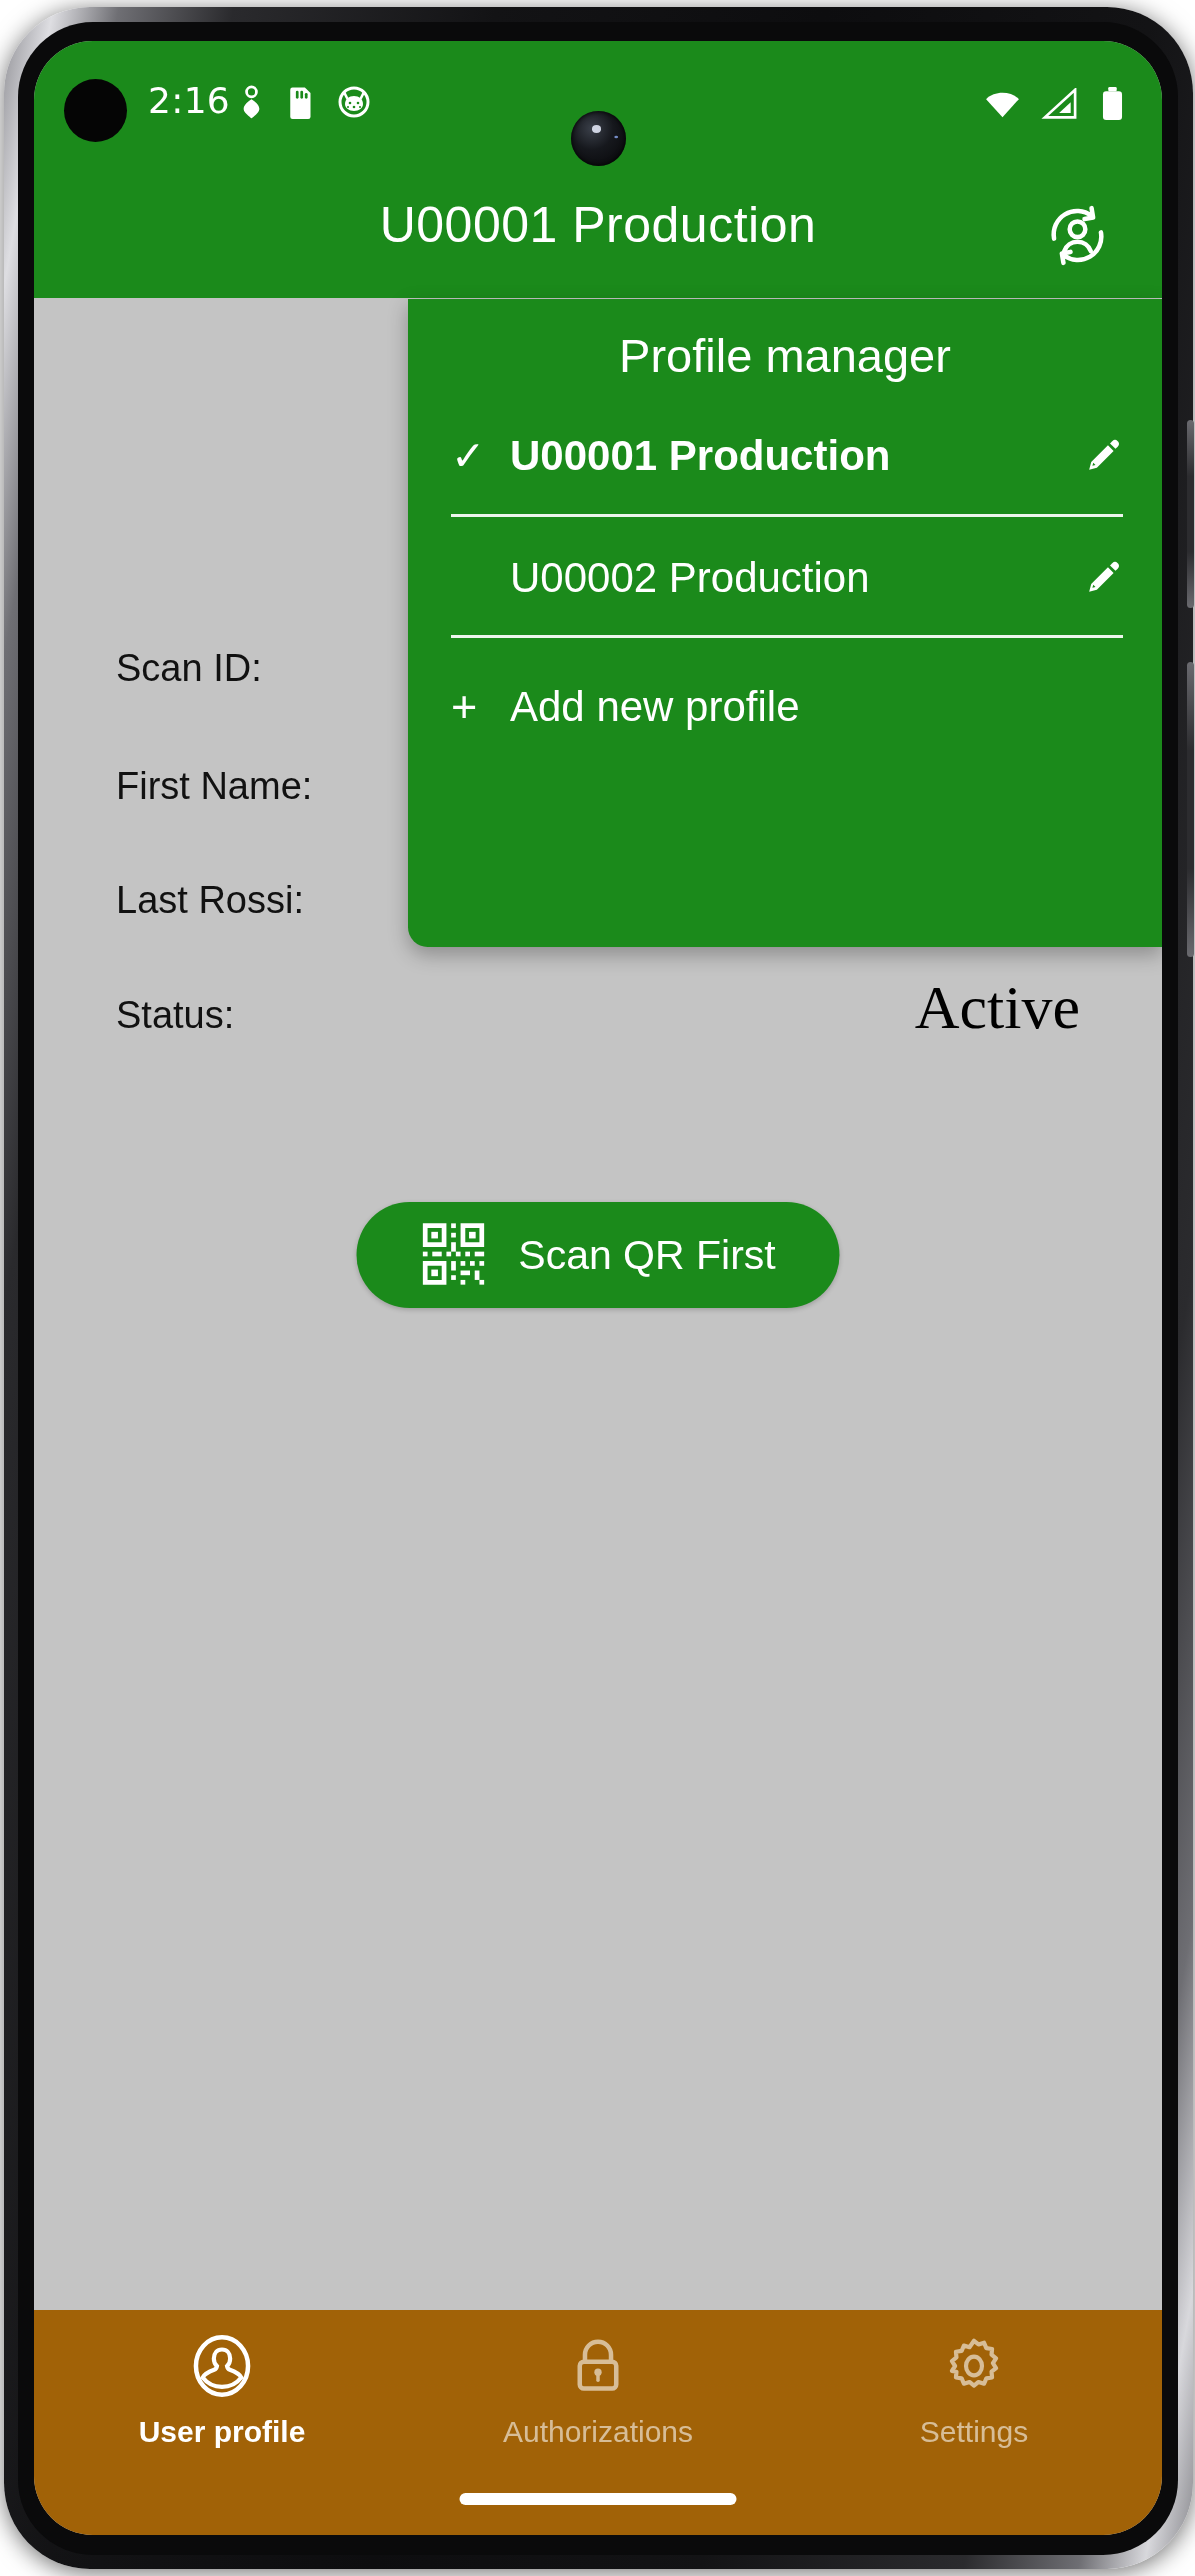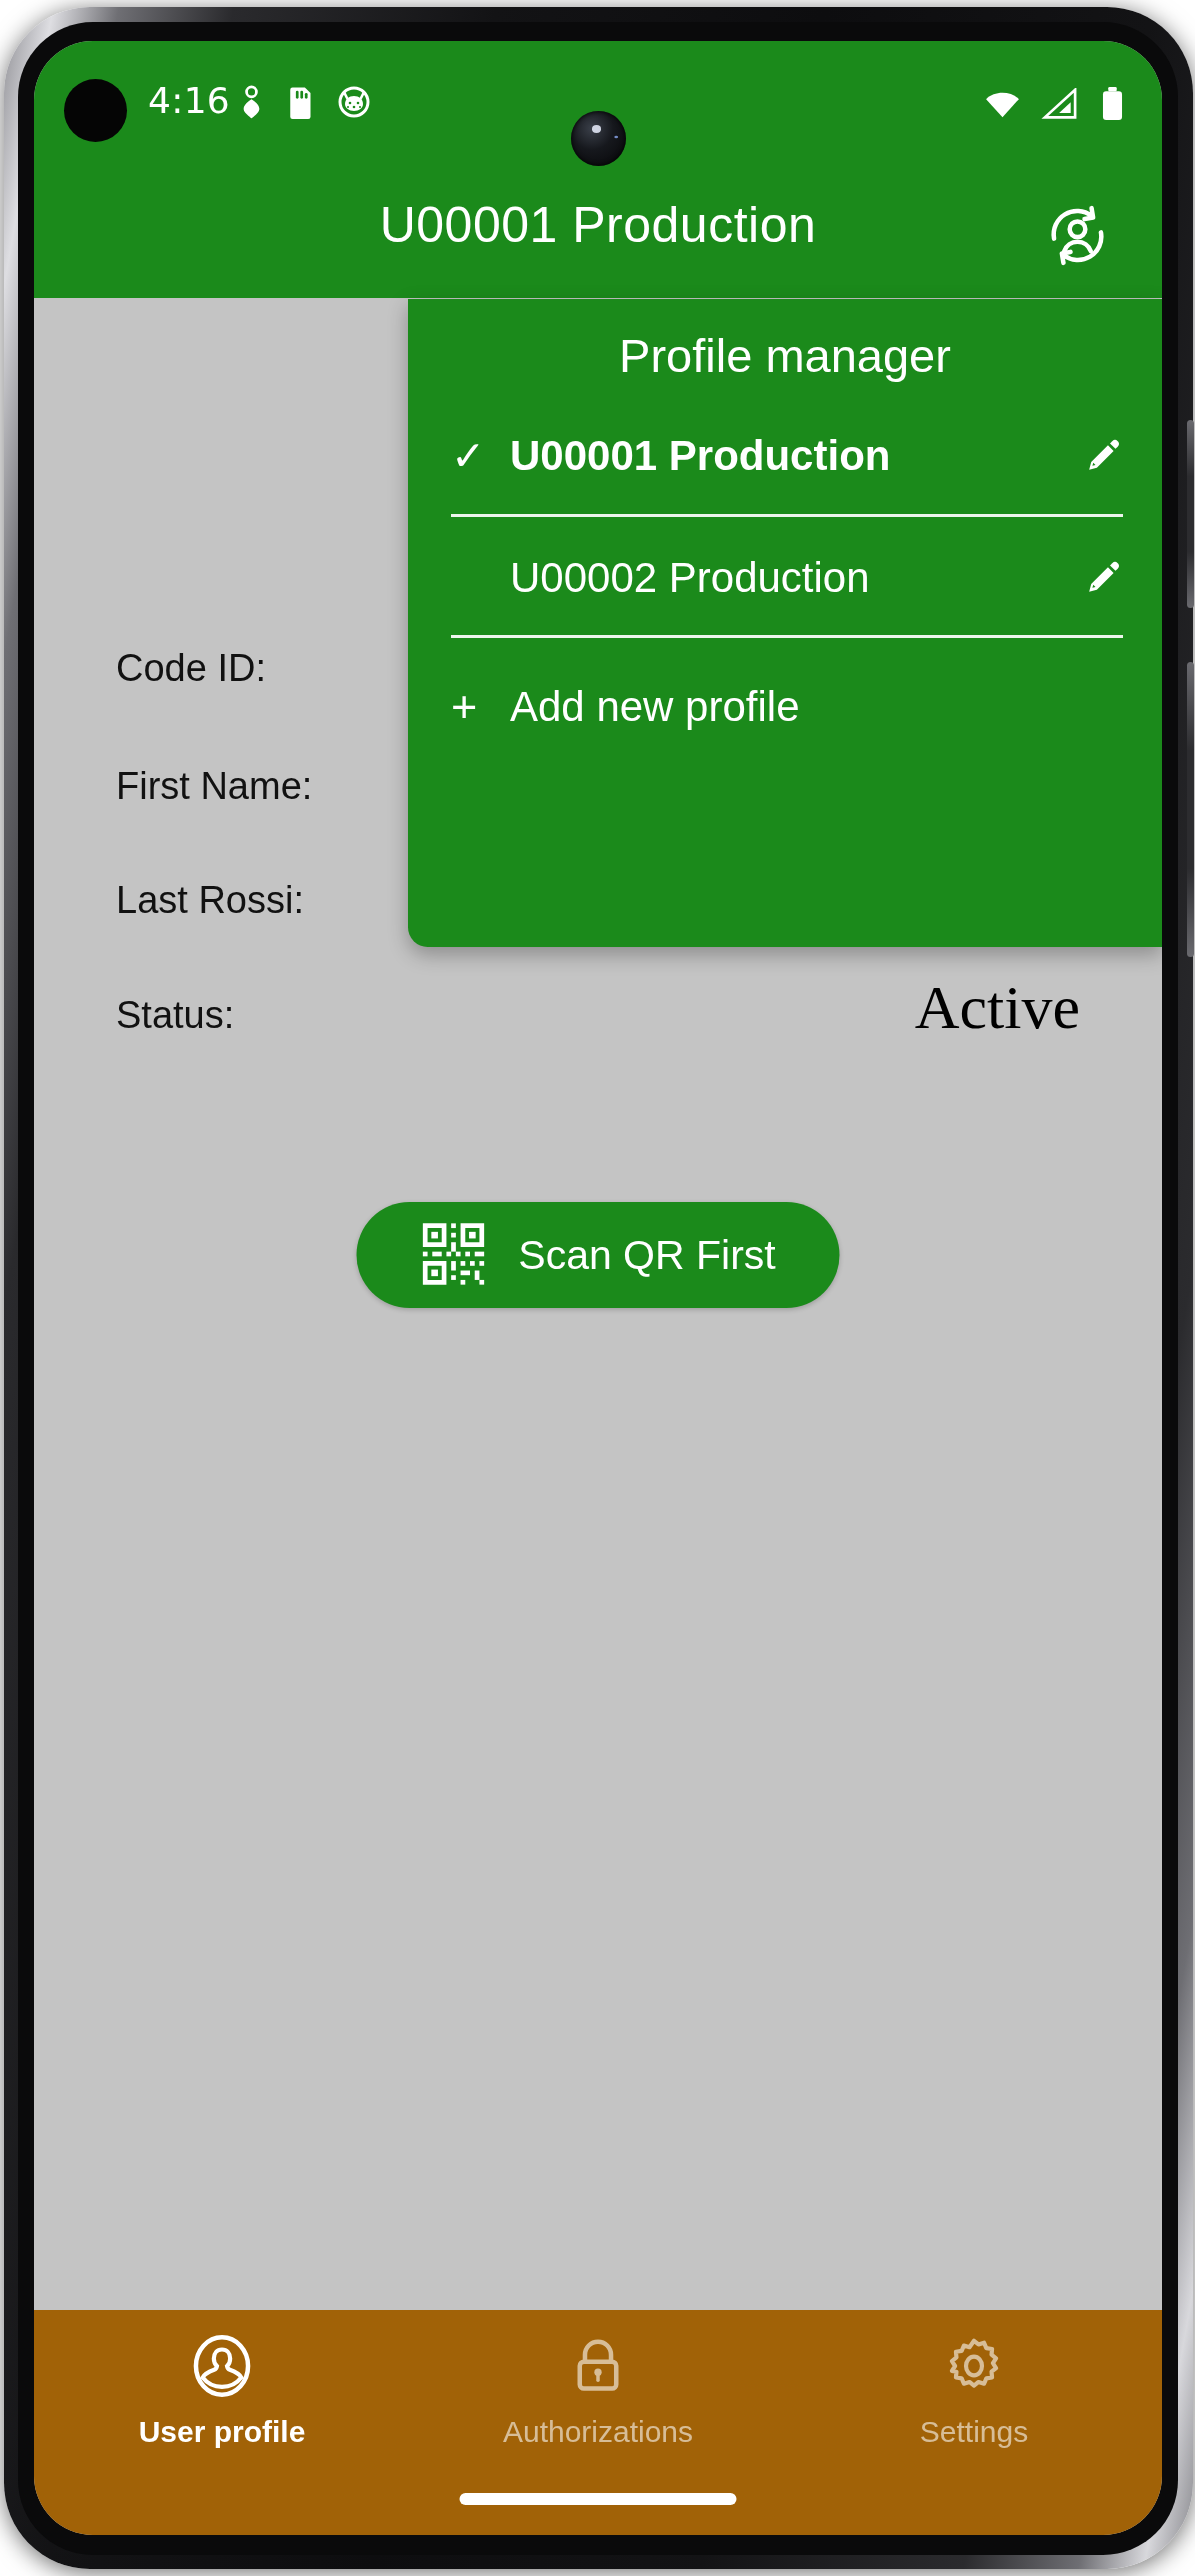--- a/index.html
+++ b/index.html
@@ -160,21 +160,21 @@
   <div class="bezel-inner"></div>
   <div class="side-button"></div>
   <div class="side-button vol"></div>
 
   <div id="screen">
 
     <div id="status-bar">
       <div class="punch-hole"></div>
       <div class="camera-dot"></div>
 
-      <div id="status-time">4:16</div>
+      <div id="status-time">2:16</div>
 
       <div class="status-left-icons">
         <span>
           <svg width="27" height="36" viewBox="0 0 24 32" fill="none">
             <circle cx="12" cy="7" r="4.4" stroke="#fff" stroke-width="2.4"></circle>
             <path d="M12 13.5 C5 18 3.5 22 6.5 25.5 C8.6 28 12 30.5 12 30.5 C12 30.5 15.4 28 17.5 25.5 C20.5 22 19 18 12 13.5Z" fill="#fff"></path>
           </svg>
         </span>
         <span>
           <svg width="27" height="36" viewBox="0 0 24 32" fill="none">
@@ -231,21 +231,21 @@
           <path d="M15.5 34 A9 9 0 0 1 32.5 34" stroke="#fff" stroke-width="2.9" stroke-linecap="round" fill="none"></path>
         </svg>
       </div>
     </div>
 
     <div id="content">
 
       <div id="welcome-heading">Welcome</div>
 
       <div class="field-row" id="row-userid">
-        <span class="field-label">Code ID:</span>
+        <span class="field-label">Scan ID:</span>
         <span class="field-value">U00001</span>
       </div>
 
       <div class="field-row" id="row-first">
         <span class="field-label">First Name:</span>
         <span class="field-value">Mario</span>
       </div>
 
       <div class="field-row" id="row-last">
         <span class="field-label">Last Rossi:</span>

